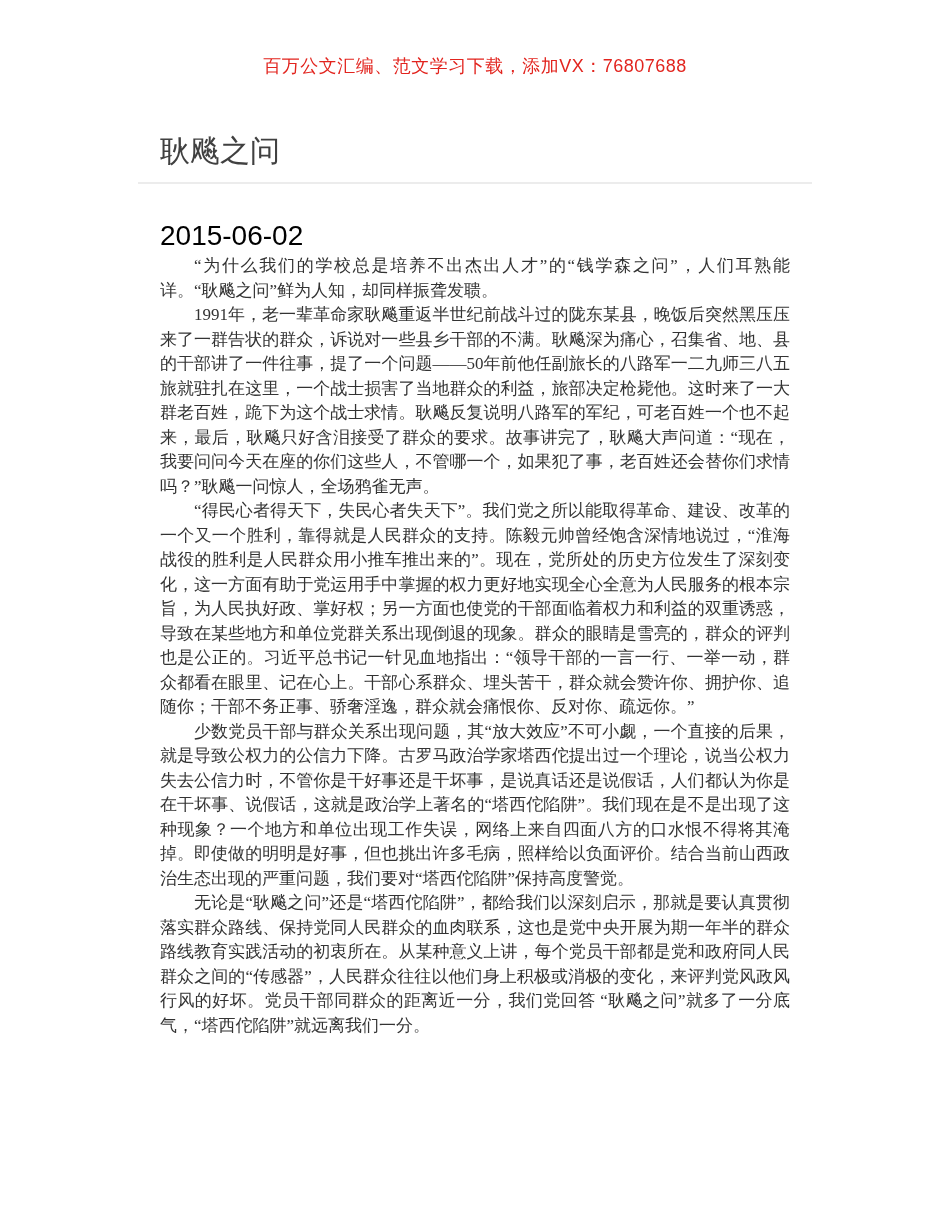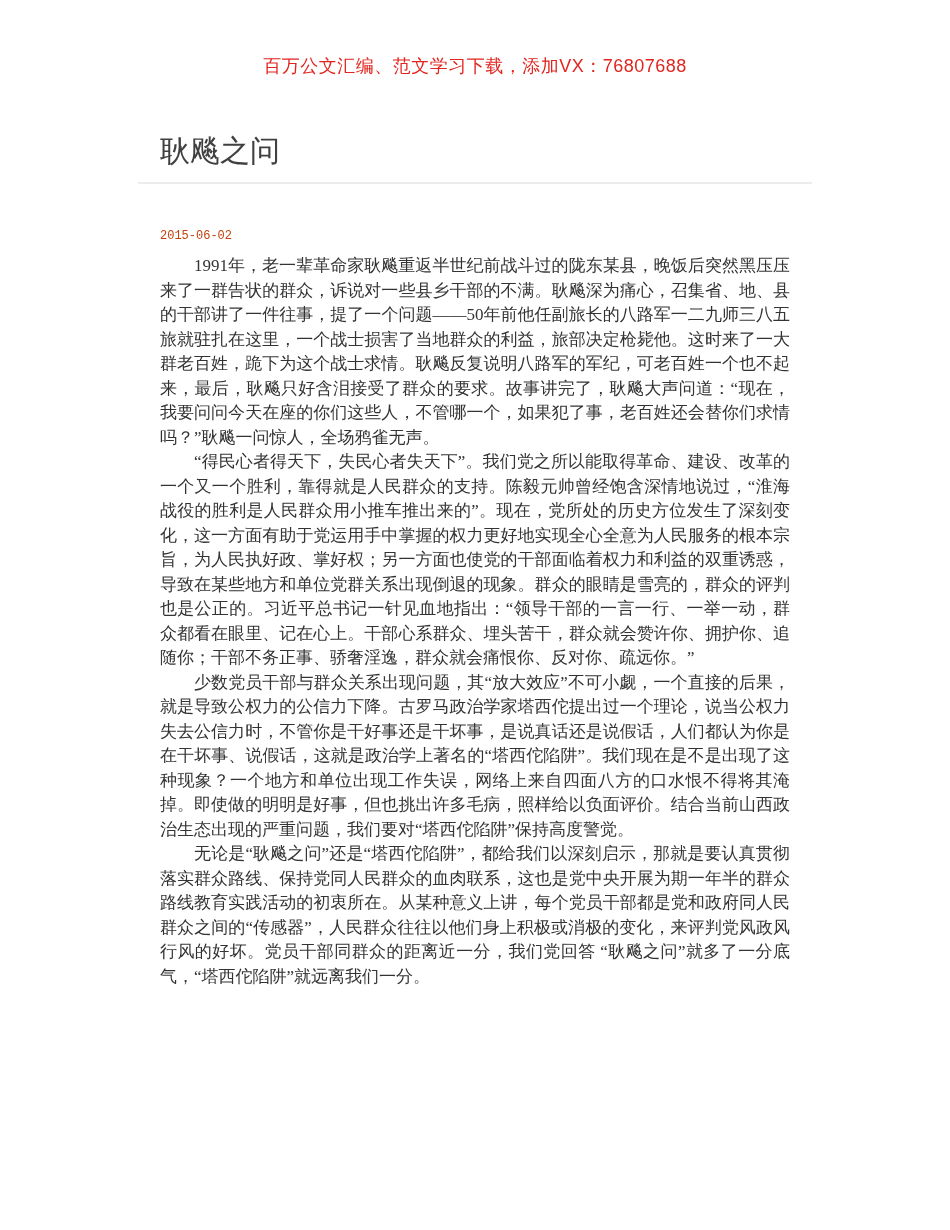--- a/index.html
+++ b/index.html
@@ -35,24 +35,24 @@
     font-family: "Liberation Sans", sans-serif;
   }
   .title-divider {
     border: none;
     border-top: 2px solid #ececec;
     margin: 13px 0 0 0;
     height: 0;
   }
   .doc-date {
     margin: 40px 22px 0 22px;
-    font-size: 12px;
+    font-size: 28px;
     line-height: 24px;
-    color: #c2410c;
-    font-family: Liberation Mono, monospace;
+    color: #000000;
+    font-family: Liberation Sans, sans-serif;
   }
   .article-body {
     margin-top: 6px;
     padding: 0 22px;
     font-size: 17px;
     line-height: 24.5px;
     color: #333333;
     text-align: justify;
     text-justify: inter-ideograph;
     font-family: "Liberation Serif", "DejaVu Serif", serif;
@@ -70,19 +70,20 @@
 
 <div class="doc">
 
   <h1 class="doc-title">耿飚之问</h1>
 
   <hr class="title-divider">
 
   <div class="doc-date">2015-06-02</div>
 
   <div class="article-body">
+    <p>“为什么我们的学校总是培养不出杰出人才”的“钱学森之问”，人们耳熟能详。“耿飚之问”鲜为人知，却同样振聋发聩。</p>
     <p>1991年，老一辈革命家耿飚重返半世纪前战斗过的陇东某县，晚饭后突然黑压压来了一群告状的群众，诉说对一些县乡干部的不满。耿飚深为痛心，召集省、地、县的干部讲了一件往事，提了一个问题——50年前他任副旅长的八路军一二九师三八五旅就驻扎在这里，一个战士损害了当地群众的利益，旅部决定枪毙他。这时来了一大群老百姓，跪下为这个战士求情。耿飚反复说明八路军的军纪，可老百姓一个也不起来，最后，耿飚只好含泪接受了群众的要求。故事讲完了，耿飚大声问道：“现在，我要问问今天在座的你们这些人，不管哪一个，如果犯了事，老百姓还会替你们求情吗？”耿飚一问惊人，全场鸦雀无声。</p>
     <p>“得民心者得天下，失民心者失天下”。我们党之所以能取得革命、建设、改革的一个又一个胜利，靠得就是人民群众的支持。陈毅元帅曾经饱含深情地说过，“淮海战役的胜利是人民群众用小推车推出来的”。现在，党所处的历史方位发生了深刻变化，这一方面有助于党运用手中掌握的权力更好地实现全心全意为人民服务的根本宗旨，为人民执好政、掌好权；另一方面也使党的干部面临着权力和利益的双重诱惑，导致在某些地方和单位党群关系出现倒退的现象。群众的眼睛是雪亮的，群众的评判也是公正的。习近平总书记一针见血地指出：“领导干部的一言一行、一举一动，群众都看在眼里、记在心上。干部心系群众、埋头苦干，群众就会赞许你、拥护你、追随你；干部不务正事、骄奢淫逸，群众就会痛恨你、反对你、疏远你。”</p>
     <p>少数党员干部与群众关系出现问题，其“放大效应”不可小觑，一个直接的后果，就是导致公权力的公信力下降。古罗马政治学家塔西佗提出过一个理论，说当公权力失去公信力时，不管你是干好事还是干坏事，是说真话还是说假话，人们都认为你是在干坏事、说假话，这就是政治学上著名的“塔西佗陷阱”。我们现在是不是出现了这种现象？一个地方和单位出现工作失误，网络上来自四面八方的口水恨不得将其淹掉。即使做的明明是好事，但也挑出许多毛病，照样给以负面评价。结合当前山西政治生态出现的严重问题，我们要对“塔西佗陷阱”保持高度警觉。</p>
     <p>无论是“耿飚之问”还是“塔西佗陷阱”，都给我们以深刻启示，那就是要认真贯彻落实群众路线、保持党同人民群众的血肉联系，这也是党中央开展为期一年半的群众路线教育实践活动的初衷所在。从某种意义上讲，每个党员干部都是党和政府同人民群众之间的“传感器”，人民群众往往以他们身上积极或消极的变化，来评判党风政风行风的好坏。党员干部同群众的距离近一分，我们党回答 “耿飚之问”就多了一分底气，“塔西佗陷阱”就远离我们一分。</p>
   </div>
 
 </div>
 
 </body></html>

